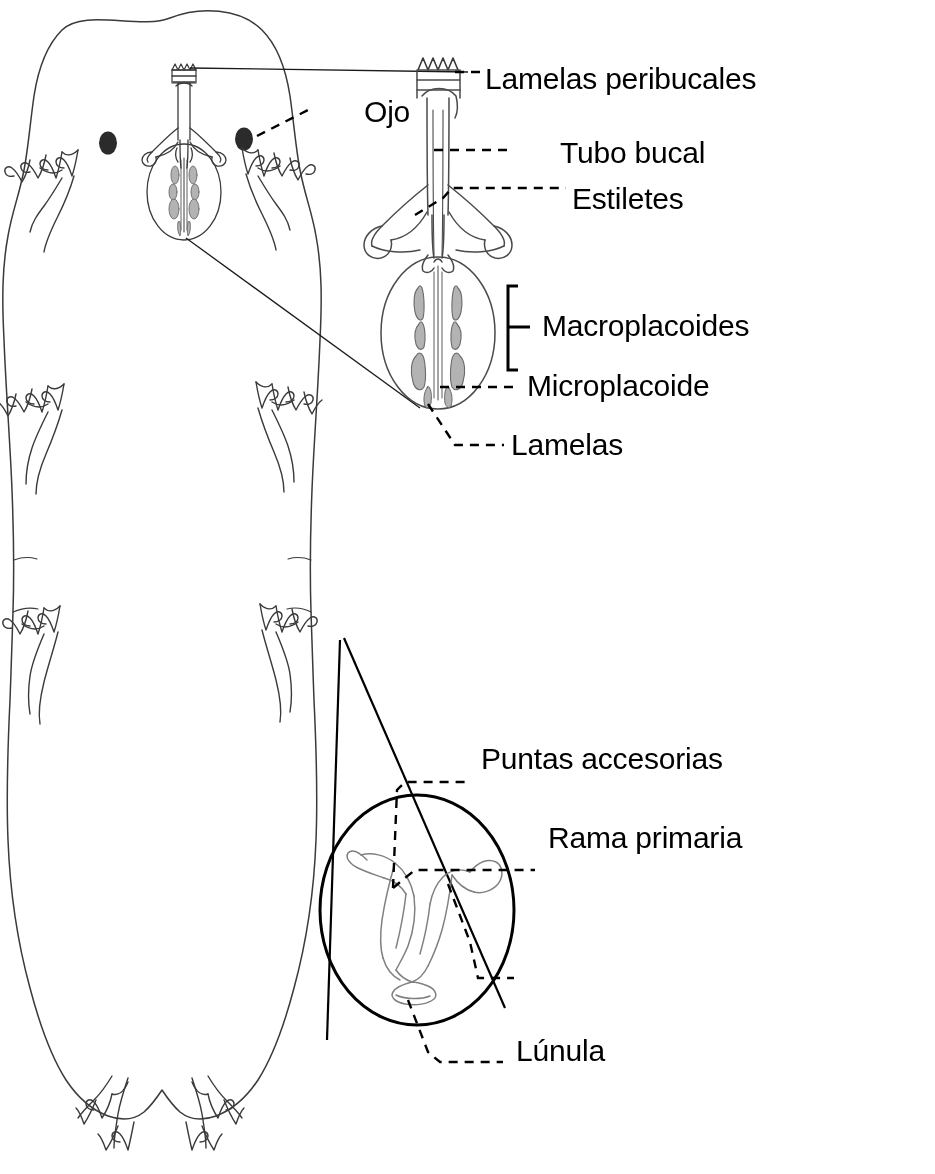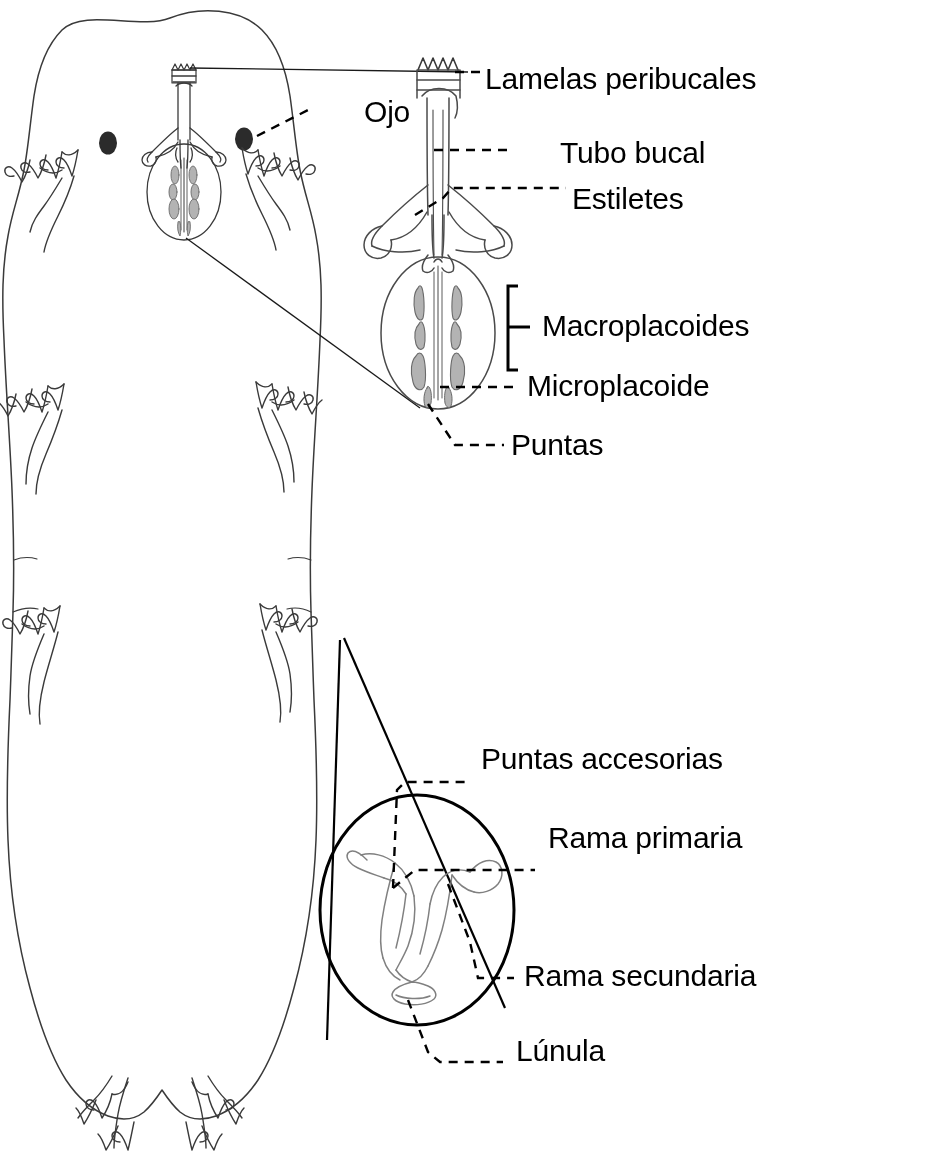--- a/index.html
+++ b/index.html
@@ -339,23 +339,22 @@
   <div class="label" style="left:318px; top:97px;margin-left:46px;">Ojo</div>
 
   <div class="label" style="left:512px; top:138px;margin-left:48px;">Tubo bucal</div>
 
   <div class="label" style="left:572px; top:184px;">Estiletes</div>
 
   <div class="label" style="left:542px; top:311px;">Macroplacoides</div>
 
   <div class="label" style="left:527px; top:371px;">Microplacoide</div>
 
-  <div class="label" style="left:511px; top:430px;">Puntas</div>
+  <div class="label" style="left:511px; top:430px;">Lamelas</div>
 
   <div class="label" style="left:548px; top:823px;">Rama primaria</div>
 
   <div class="label" style="left:481px; top:744px;">Puntas accesorias</div>
 
-  <div class="label" style="left:524px; top:961px;">Rama secundaria</div>
 
   <div class="label" style="left:516px; top:1036px;text-align:right;">Lúnula</div>
 
 </div>
 
 </body></html>

